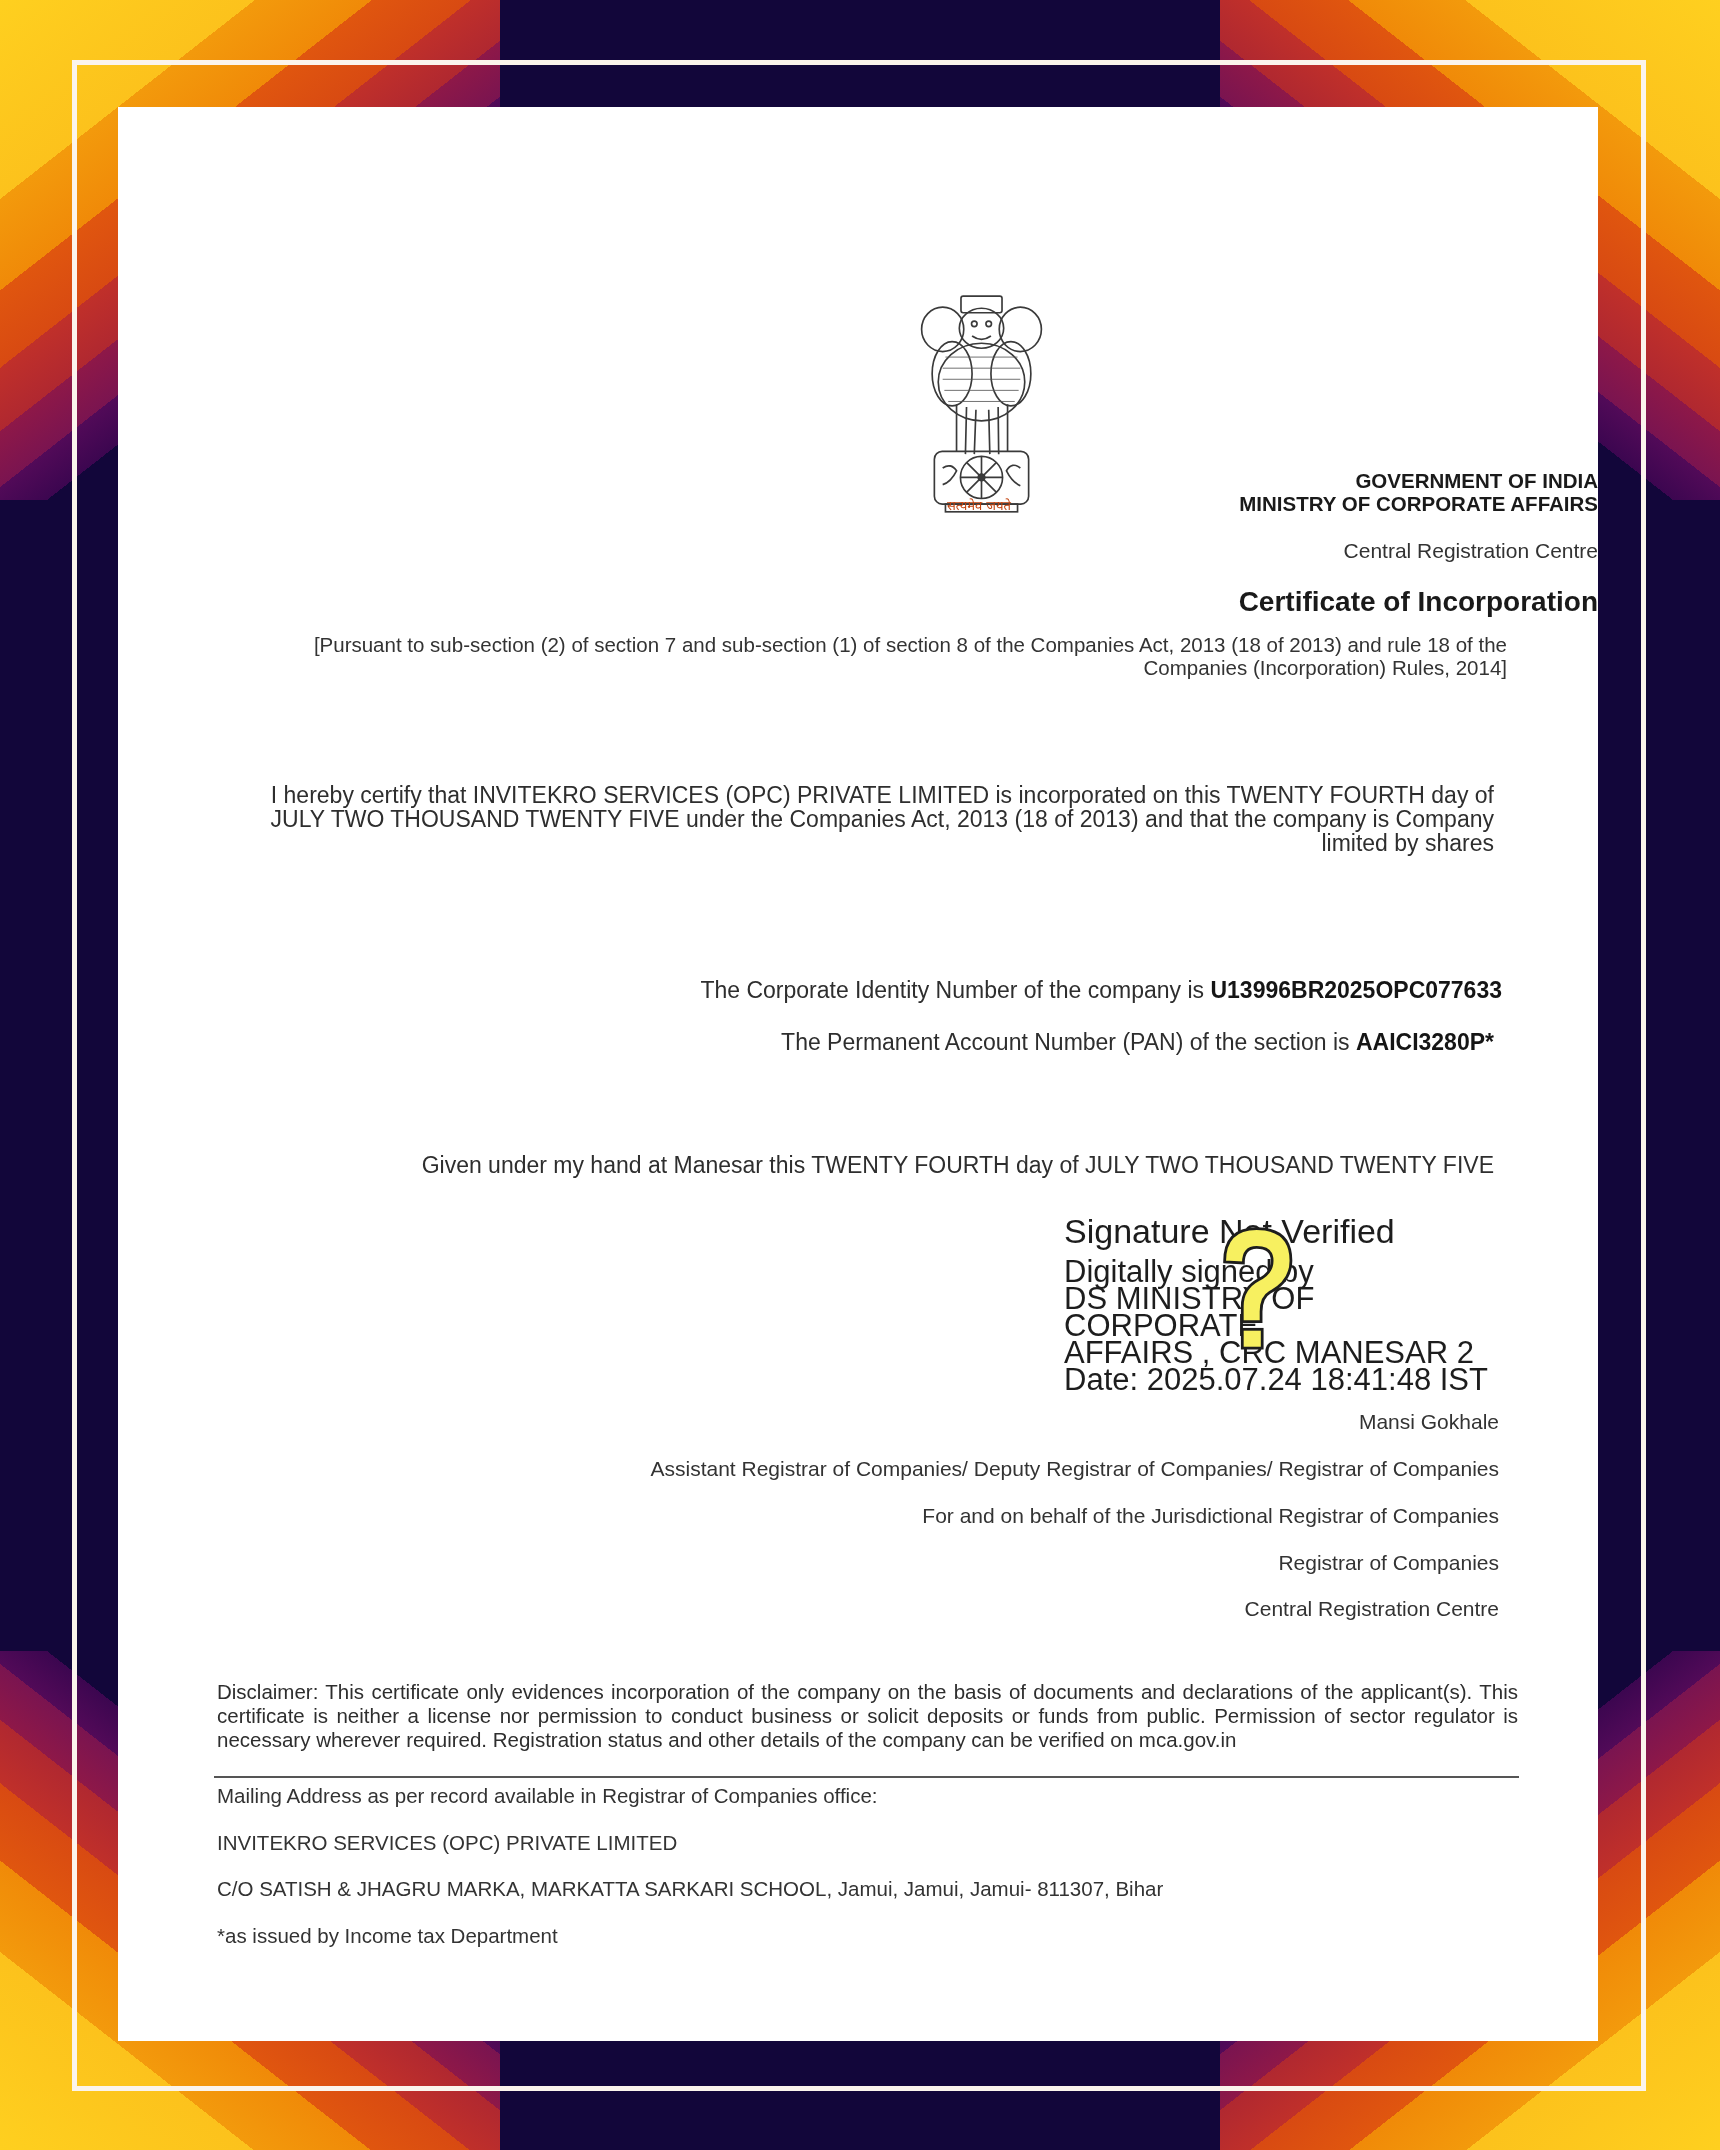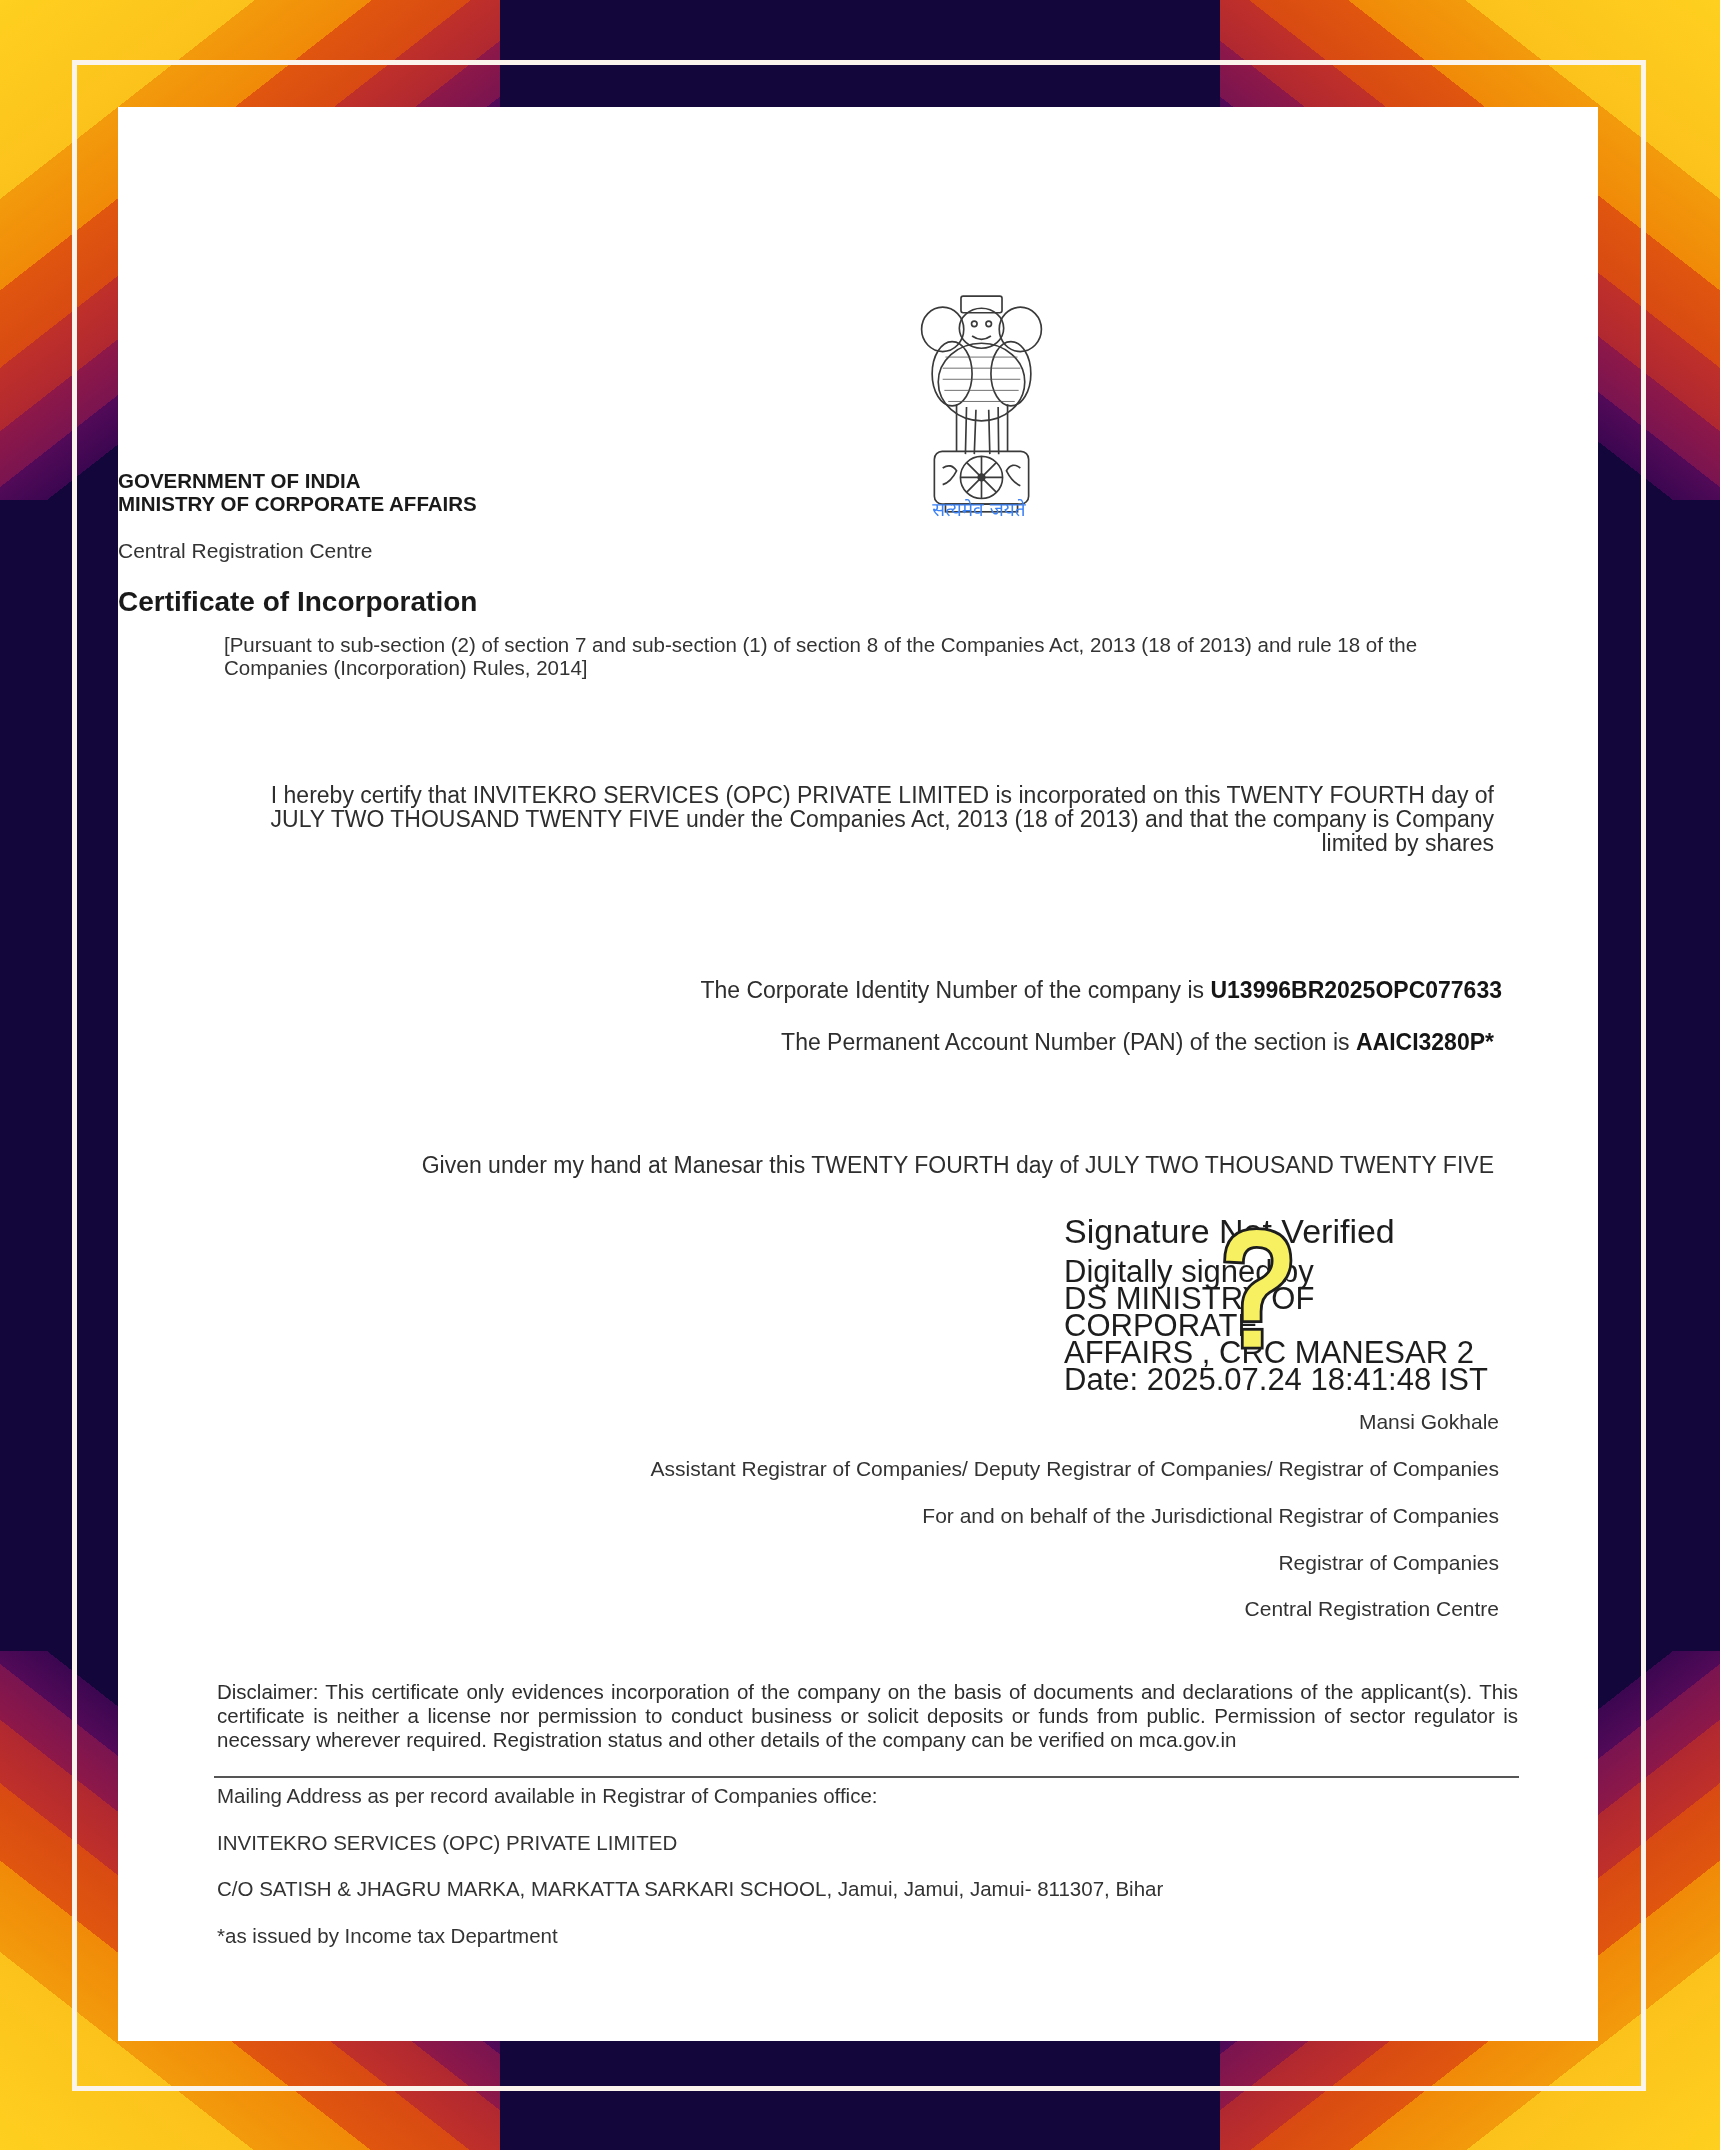--- a/index.html
+++ b/index.html
@@ -33,23 +33,23 @@
   }
   .page {
     position: absolute; left: 118px; top: 107px; width: 1480px; height: 1934px;
     background: #ffffff; color: #2b2b2b;
   }
   .emblem {
     position: absolute; left: 794px; top: 178px; width: 139px; height: 244px;
   }
   .motto {
     position: absolute; left: 722px; top: 389px; width: 278px; text-align: center;
-    font-family: "DejaVu Serif", serif; font-size: 19px; color: #3b82f6;
+    font-family: "DejaVu Serif", serif; font-size: 13px; color: #c2410c;
   }
-  .center-text { position: absolute; left: 0; width: 100%; text-align: left; }
+  .center-text { position: absolute; left: 0; width: 100%; text-align: right; }
   .gov { top: 362px; font-weight: bold; font-size: 20.5px; line-height: 23px; color: #1a1a1a; }
   .crc { top: 432px; font-size: 21px; color: #333; }
   .coi { top: 479px; font-size: 28px; font-weight: bold; color: #1a1a1a; }
   .pursuant { top: 526px; left: 106px; width: 1283px; font-size: 20.5px; line-height: 23px; color: #333; }
   .para {
     position: absolute; left: 99px; width: 1277px; font-size: 23px; line-height: 24px; color: #2e2e2e; text-align: right;
   }
   .certify { top: 676px; }
   .cin { top: 871px; margin-left: 8px; }
   .pan { top: 923px; }

